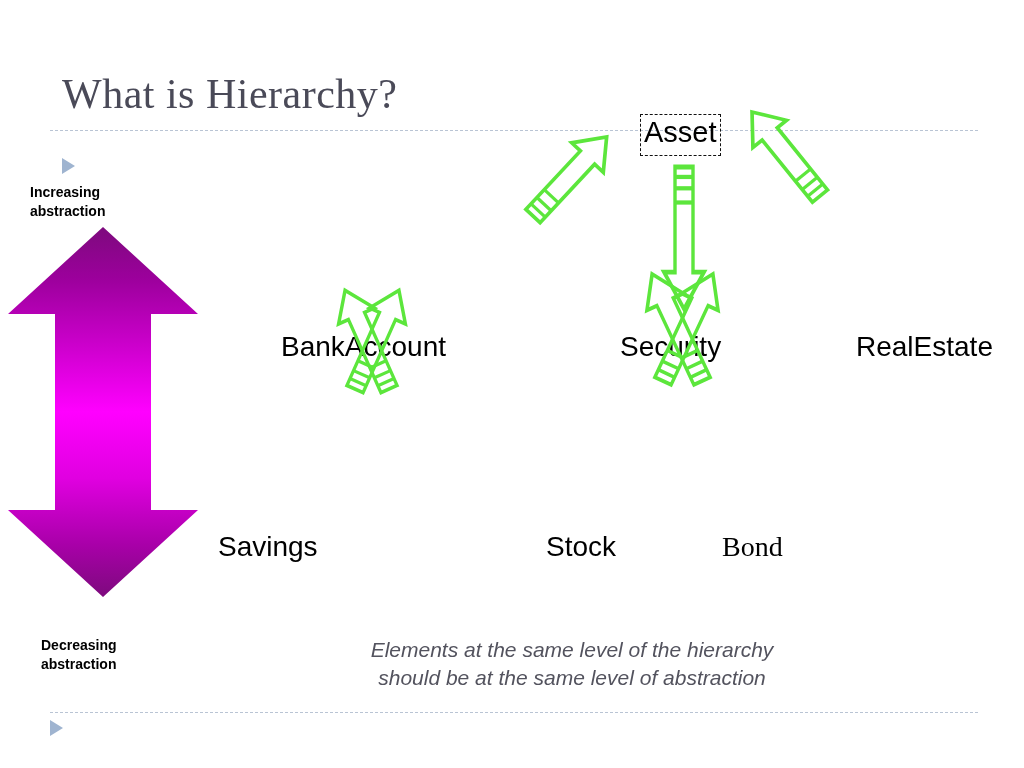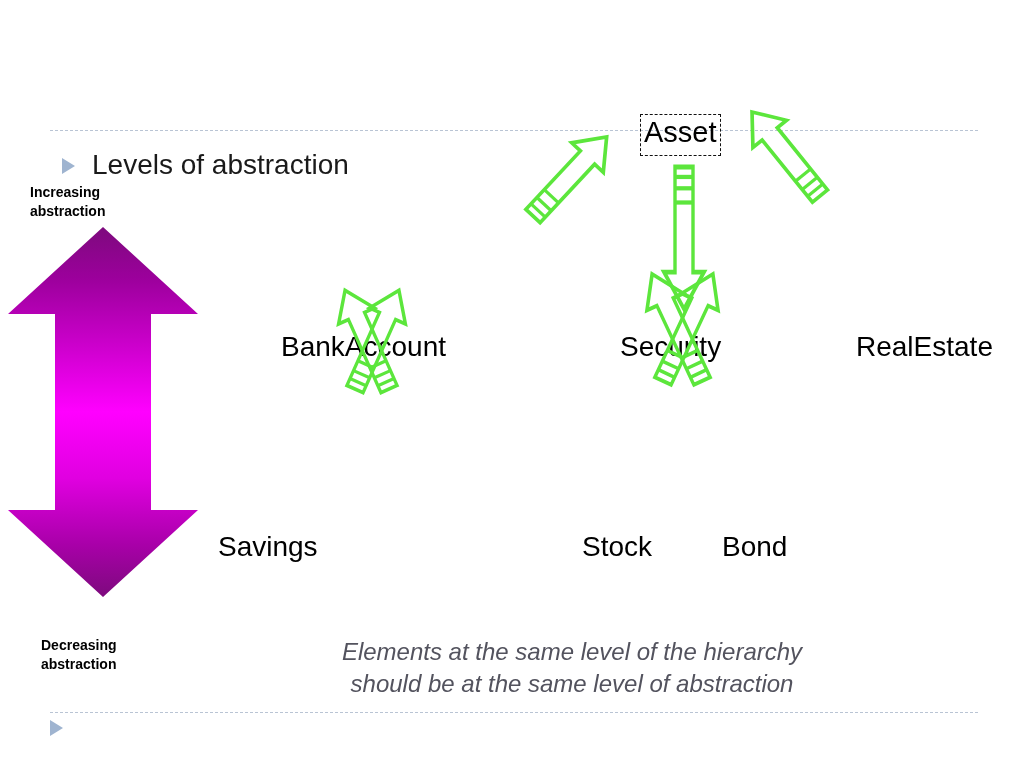--- a/index.html
+++ b/index.html
@@ -95,54 +95,54 @@
     left: 640px; top: 114px;
     font-size: 29px;
     padding: 1px 3px 6px 3px;
     border: 1px dashed #111111;
   }
   #node-bankaccount { left: 281px; top: 331px; }
   #node-security    { left: 620px; top: 331px; }
   #node-realestate  { left: 856px; top: 331px; }
   #node-savings     { left: 218px; top: 531px; }
   #node-checking    { left: 357px; top: 531px; }
-  #node-stock       { left: 546px; top: 531px; margin-left: 36px; }
-  #node-bond        { left: 722px; top: 531px; }
+  #node-stock       { left: 546px; top: 531px; }
+  #node-bond        { left: 722px; top: 531px; font-family: Liberation Serif, serif; }
 
   
   #arrow-layer {
     position: absolute;
     left: 0; top: 0;
     width: 1024px; height: 768px;
     pointer-events: none;
   }
 
   
   #caption {
     position: absolute;
     left: 272px; top: 636px;
     width: 600px;
     text-align: center;
-    font-size: 24px;
+    font-size: 21px;
     font-style: italic;
     color: #53535e;
     line-height: 1.35;
     white-space: pre-line;
   }
 </style>
 </head>
 <body>
 
 <div id="slide">
 
+  <div id="slide-title">What is Hierarchy?</div>
 
   <div class="divider" id="divider-top"></div>
 
   <div class="bullet-triangle" id="bullet-top"></div>
-  <div id="bullet-text-levels">Levels of abstraction</div>
 
   <div class="axis-label" id="label-increasing">Increasing
 abstraction</div>
   <div class="axis-label" id="label-decreasing">Decreasing
 abstraction</div>
 
   <svg id="purple-arrow" viewBox="0 0 190 370">
     <defs>
       <linearGradient id="purpleGrad" x1="0" y1="0" x2="0" y2="1">
         <stop offset="0%" stop-color="#7d0a7d"></stop>

